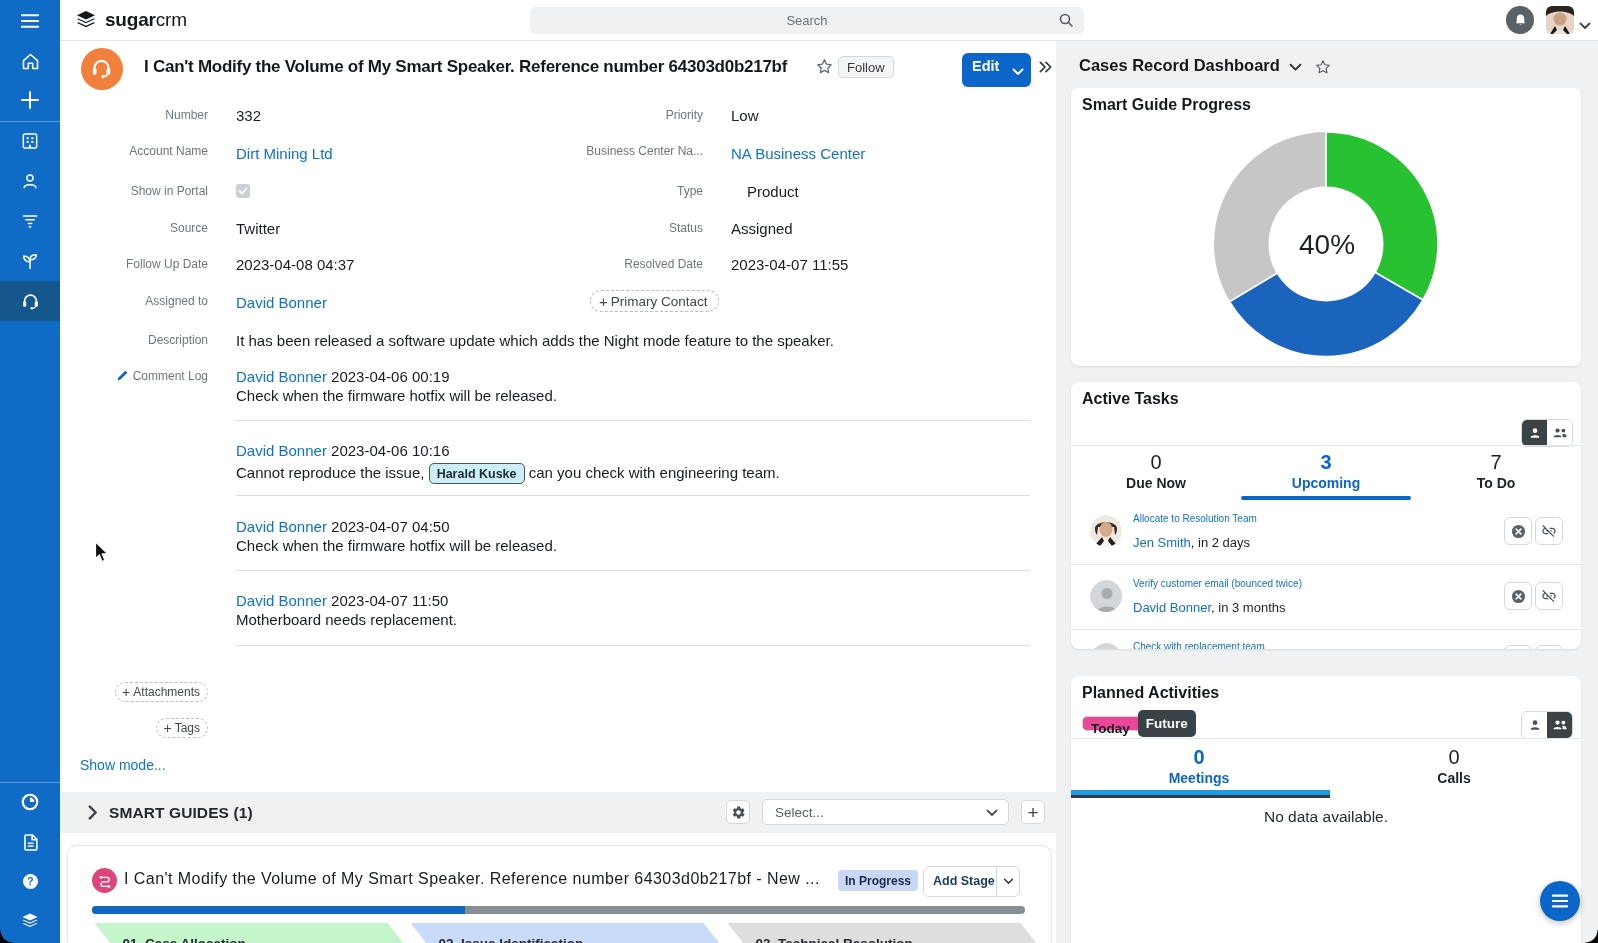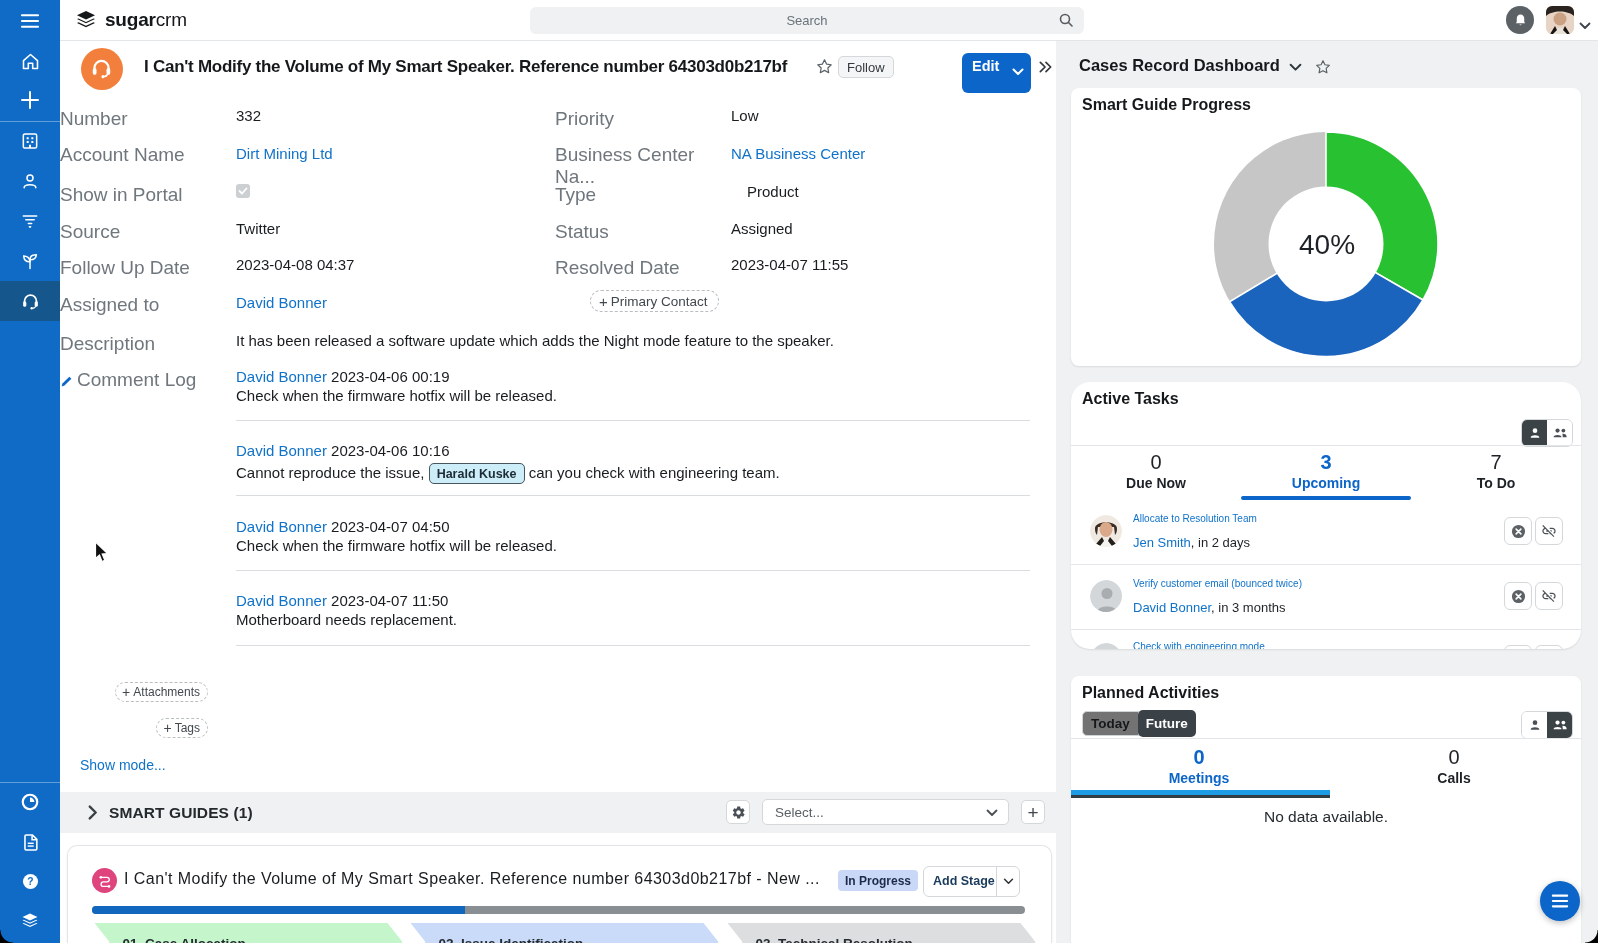--- a/index.html
+++ b/index.html
@@ -19,23 +19,23 @@
 .snav { position:absolute; left:0; width:60px; height:40px; display:flex; align-items:center; justify-content:center; }
 .snav.active { background:#15568d; }
 .sep { position:absolute; left:0; width:60px; border-top:1px solid rgba(255,255,255,0.35); }
 
 .main { position:fixed; left:60px; top:41px; width:996px; height:902px; background:#fff; overflow:hidden; }
 .rec-head { position:absolute; left:0; top:0; width:996px; height:52px; }
 .case-circle { position:absolute; left:20.5px; top:6.5px; width:42px; height:42px; border-radius:50%; background:#f2803c; display:flex; align-items:center; justify-content:center; }
 .rec-title { position:absolute; left:84px; top:16px; font-size:17px; font-weight:bold; color:#16191c; letter-spacing:-0.26px; }
 .star-btn { position:absolute; left:756px; top:17px; }
 .follow-btn { position:absolute; left:778px; top:15px; height:22px; padding:0 8px; background:#f4f5f6; border:1px solid #d4d8da; border-radius:5px; font-size:13px; color:#33383c; display:flex; align-items:center; }
-.edit-btn { position:absolute; left:902px; top:12px; width:69px; height:40px; background:#0c65c8; border-radius:6px; color:#fff; font-size:14.5px; font-weight:bold; }
+.edit-btn { position:absolute; left:902px; top:12px; width:69px; height:34px; background:#0c65c8; border-radius:6px; color:#fff; font-size:14.5px; font-weight:bold; }
 .more-btn { position:absolute; left:978px; top:19px; color:#33383c; font-size:16px; }
-.flabel { position:absolute; text-align:left; color:#6f777d; font-size:19px; width:148px; }
+.flabel { position:absolute; text-align:right; color:#6f777d; font-size:12px; width:148px; }
 .fvalue { position:absolute; color:#191d20; font-size:15px; }
 a.link { color:#1072c9; text-decoration:none; }
 
 .smartbar { position:absolute; left:0; top:751px; width:996px; height:41px; background:#eff1f2; }
 .dashed-btn { position:absolute; height:20px; border:1px dashed #b9bec1; border-radius:10px; padding:0 7px 0 6px; font-size:12px; color:#42484d; display:flex; align-items:center; background:#fff; }
 .dashed-btn .plus { font-size:14px; margin-right:3px; color:#42484d; }
 .centry { position:absolute; left:176px; width:795px; font-size:15px; color:#191d20; line-height:18.5px; }
 .csep { position:absolute; left:176px; width:794px; border-top:1px solid #dadde0; }
 .mention { background:#cdeef8; border:1px solid #49565e; border-radius:5px; font-size:12.5px; font-weight:bold; padding:2.5px 7px; color:#1d2b36; }
 .gear-btn { position:absolute; left:666px; top:8px; width:24px; height:24px; background:#fff; border:1px solid #d4d8da; border-radius:5px; display:flex; align-items:center; justify-content:center; }
@@ -66,21 +66,21 @@
 .tab.act .tlab { color:#0c65c8; }
 .tline { position:absolute; left:3px; top:44px; width:165px; height:4px; background:#0c65c8; border-radius:2px; }
 .task { position:absolute; left:0; width:510px; height:63px; }
 .tava { position:absolute; left:19px; top:13px; width:32px; height:32px; border-radius:50%; overflow:hidden; }
 .ttitle { position:absolute; left:62px; top:11px; font-size:10px; }
 .tsub { position:absolute; left:62px; top:33px; font-size:13px; color:#1e2226;text-align:right; }
 .tsub a { font-size:13px; }
 .tbtn { position:absolute; top:15px; width:28px; height:28px; border:1px solid #d4d8da; border-radius:6px; background:#fff; display:flex; align-items:center; justify-content:center; }
 .tsep { position:absolute; left:0; width:510px; border-top:1px solid #e3e6e8; }
 .tdyfut { position:absolute; left:11px; top:34px; display:flex; align-items:center; }
-.tf-b { height:25px; padding:4px 8px 0; font-size:13.5px; font-weight:bold; color:#16191c; background:#737373; border:1px solid #cfd4d6; border-radius:5px 0 0 5px; }
+.tf-b { height:15px; padding:4px 8px 0; font-size:13.5px; font-weight:bold; color:#16191c; background:#ec4899; border:1px solid #cfd4d6; border-radius:5px 0 0 5px; }
 .tf-b.dark2 { height:27px; margin-left:-1px; padding-top:6px; border:none; border-radius:5px; }
 .tf-b.dark2 { background:#3b4247; color:#fff; }
 </style>
 </head>
 <body>
 <div class="topbar">
   <div class="hamb">
       <svg width="20" height="16" viewBox="0 0 22 18">
         <g stroke="#fff" stroke-width="2.4" stroke-linecap="round">
           <line x1="2" y1="2.5" x2="20" y2="2.5"></line>
@@ -360,21 +360,21 @@
       <g transform="translate(112,112)">
         <circle r="112" fill="#c6c6c6"></circle>
         <path d="M0,-112 A112,112 0 0 1 97,56 L0,0 Z" fill="#27c131" stroke="#fff" stroke-width="1.6"></path>
         <path d="M97,56 A112,112 0 0 1 -96.5,57.7 L0,0 Z" fill="#1b64bd" stroke="#fff" stroke-width="1.6"></path>
         <circle r="57.5" fill="#fff"></circle>
         <text x="1" y="10" text-anchor="middle" font-size="28" fill="#1e2226" font-family="Liberation Sans">40%</text>
       </g>
     </svg>
   </div>
 
-  <div class="card" style="left:15px; top:341px; width:510px; height:267px; overflow:hidden;border-radius:19px;">
+  <div class="card" style="left:15px; top:341px; width:510px; height:267px; overflow:hidden;">
     <div class="card-title">Active Tasks</div>
     <div class="tgl">
         <div class="tgl-b dark">
           <svg width="14" height="14" viewBox="0 0 24 24">
             <circle cx="12" cy="8" r="4" fill="#fff"></circle>
             <path d="M4.5 20 C4.5 14.5 19.5 14.5 19.5 20 Z" fill="#fff"></path>
           </svg>
         </div>
         <div class="tgl-b">
           <svg width="16" height="14" viewBox="0 0 26 22">
@@ -446,21 +446,21 @@
           </svg>
         </div>
     </div>
     <div class="tsep" style="top:247px;"></div>
     <div class="task" style="top:248px;">
       <div class="tava"><svg width="34" height="34" viewBox="0 0 34 34">
             <circle cx="17" cy="17" r="17" fill="#d4d7d9"></circle>
             <circle cx="17" cy="13.5" r="5.5" fill="#a9adb0"></circle>
             <path d="M6 34 C6 24 28 24 28 34 Z" fill="#a9adb0"></path>
           </svg></div>
-      <div class="ttitle"><a class="link">Check with engineering mode</a></div>
+      <div class="ttitle"><a class="link">Check with replacement team</a></div>
       <div class="tbtn" style="left:433px;">
           <svg width="15" height="15" viewBox="0 0 16 16">
             <circle cx="8" cy="8" r="7" fill="#5b6165"></circle>
             <path d="M5.5 5.5 L10.5 10.5 M10.5 5.5 L5.5 10.5" stroke="#fff" stroke-width="1.7" stroke-linecap="round"></path>
           </svg>
         </div>
       <div class="tbtn" style="left:464px;">
           <svg width="16" height="16" viewBox="0 0 24 24">
             <path fill="#4a5055" d="M17 7h-4v1.9h4c1.71 0 3.1 1.39 3.1 3.1 0 1.27-.77 2.37-1.87 2.84l1.4 1.4C21.05 15.36 22 13.79 22 12c0-2.76-2.24-5-5-5zM2 4.27l3.11 3.11C3.29 8.12 2 9.91 2 12c0 2.76 2.24 5 5 5h4v-1.9H7c-1.71 0-3.1-1.39-3.1-3.1 0-1.59 1.21-2.9 2.76-3.08L8.73 11H8v2h2.73L13 15.27V17h1.73l4.01 4L20 19.74 3.27 3 2 4.27zM16 11h-2.61l2 2H16v-2z"></path>
           </svg>

